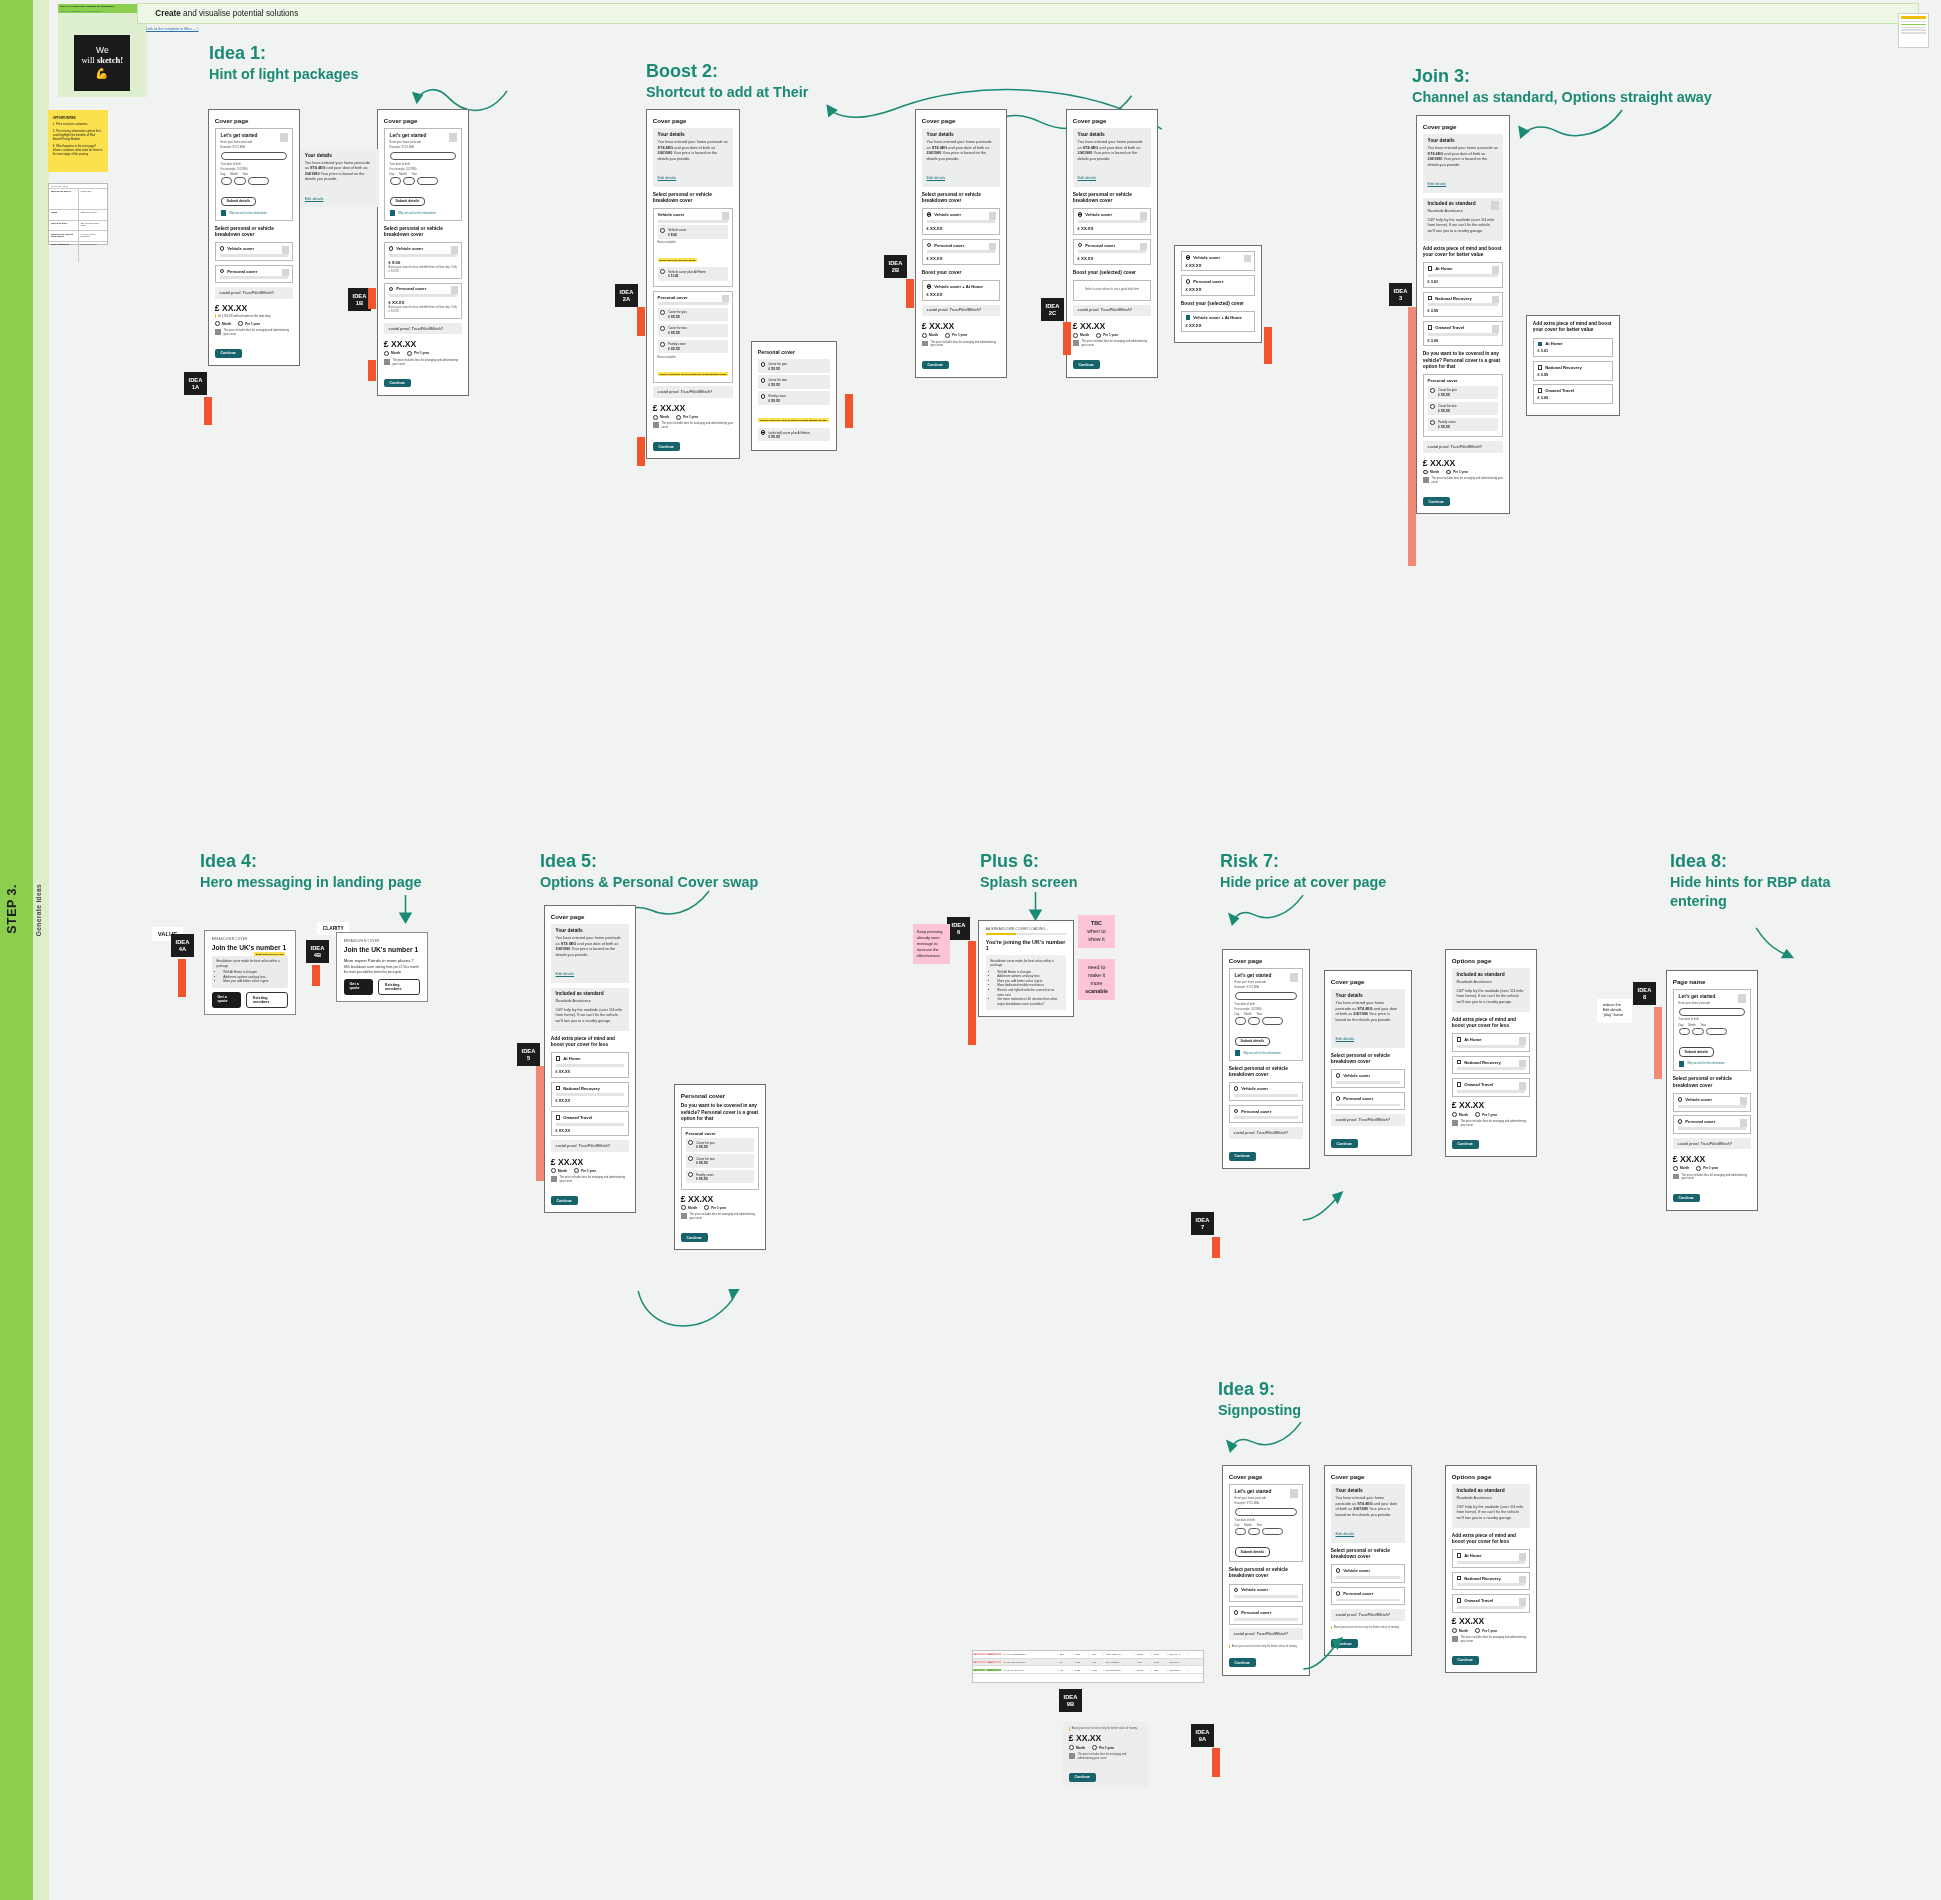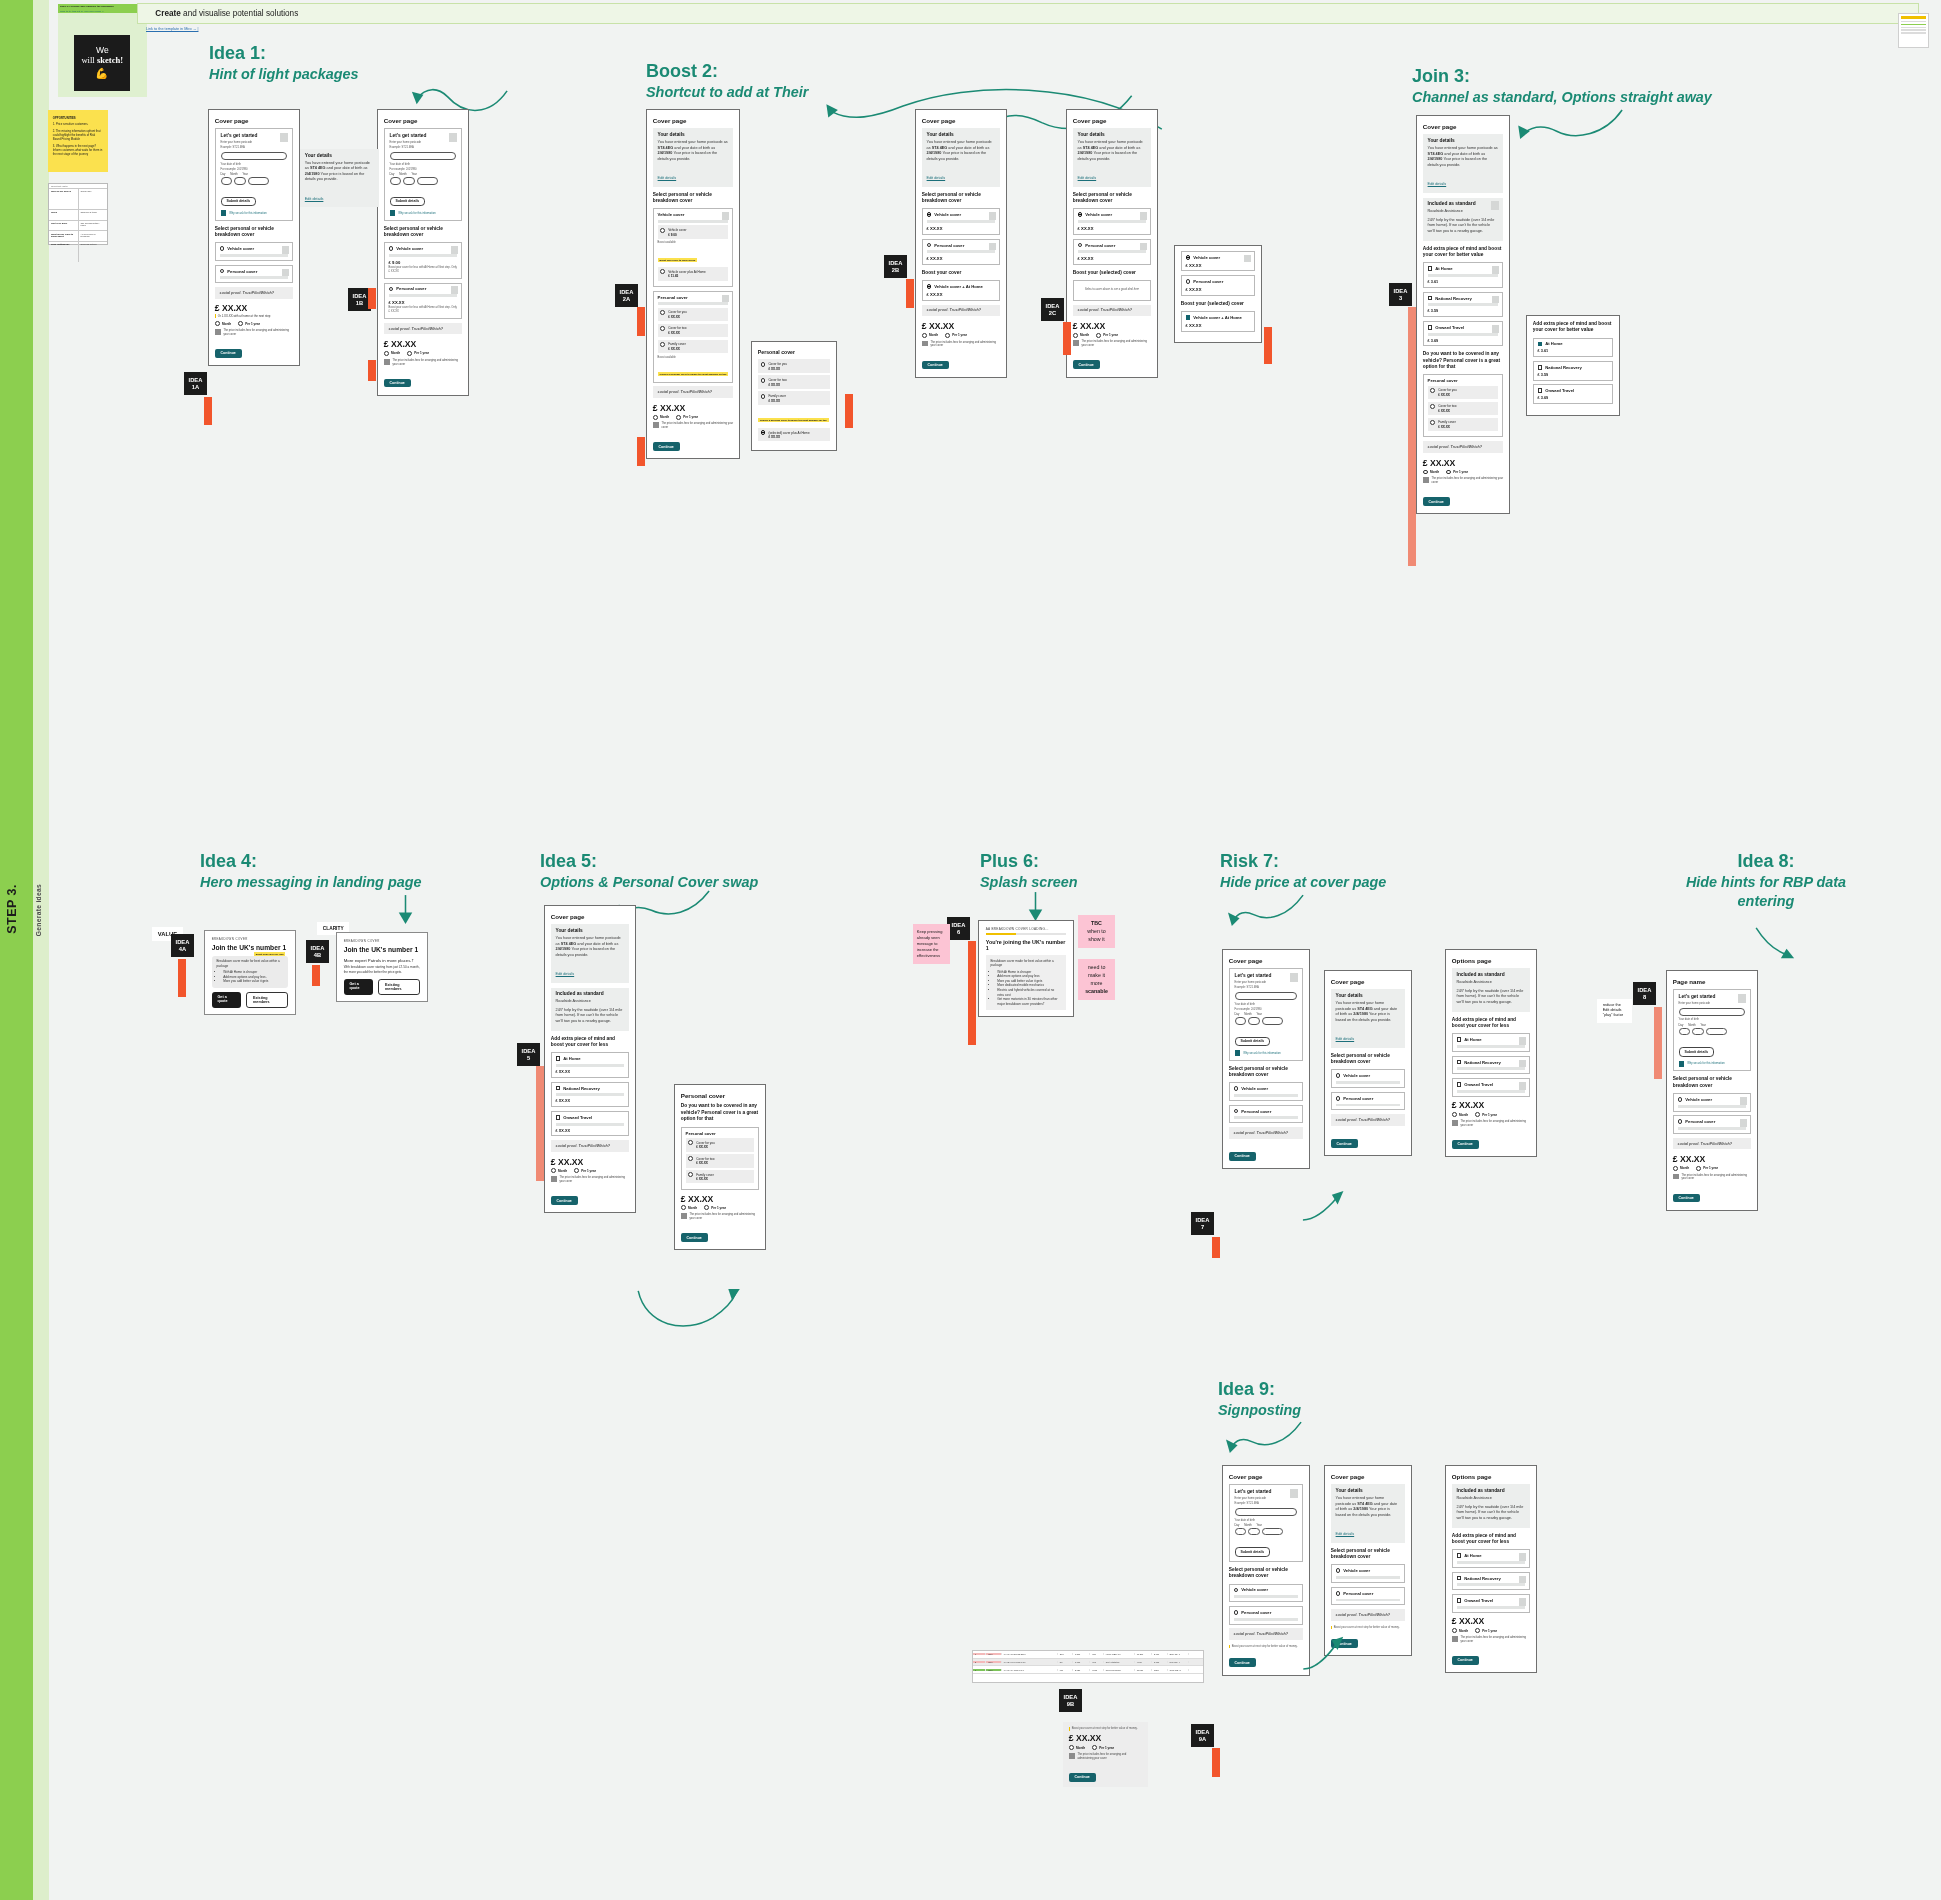--- a/index.html
+++ b/index.html
@@ -53,21 +53,21 @@
   .hdr-link{position:absolute;left:146px;top:27px;font-size:3.8px;color:#2a6fb0;text-decoration:underline;}
 
   .mini-widget{position:absolute;right:13.4px;top:13.4px;width:31px;height:35px;background:#fff;border:0.5px solid #cfcfcf;}
   .mini-widget .mw-bar{height:2.9px;background:#f0c000;margin:1.9px;}
   .mini-widget .mw-line{height:1.3px;background:#dcdcdc;margin:1.5px 1.9px;}
   .mini-widget .mw-line.g{background:#8ccf4f;}
 
   
   .idea-head{position:absolute;color:#1b8a74;font-weight:bold;line-height:1.3;}
   .idea-head .n{font-size:18px;display:block;}
-  .idea-head .s{font-size:14.4px;display:block;font-style:italic;}
+  .idea-head .s{font-size:14.4px;display:block;}
 
   
   .wf{position:absolute;background:#fff;border:1.5px solid #6f6f6f;padding:4.8px 5.8px 6.7px;}
   .wf .title{font-size:6.2px;font-weight:bold;color:#111;margin:1.9px 0 4.8px;}
   .panel{background:#eceeed;padding:3.8px 4.8px;margin-bottom:4.8px;position:relative;}
   .panel.white{background:#fff;border:0.8px solid #b9b9b9;}
   .panel .ph{font-size:4.8px;font-weight:bold;color:#111;margin-bottom:2.9px;}
   .panel .ptxt{font-size:3.8px;color:#333;line-height:1.45;margin:0 0 2.9px;}
   .panel .ptxt b{font-weight:bold;}
   .tiny{font-size:2.7px;color:#555;line-height:1.4;margin:0 0 1.4px;}
@@ -1122,21 +1122,21 @@
     <div class="lb"></div>
       <span>The price includes fees for arranging and administering your cover</span>
   </div>
   <div class="cont">Continue</div>
 </div>
 <svg class="arrow" style="left:1301px;top:1187px;width:54px;height:35px;" viewBox="0 0 56 36">
   <path d="M2 34 C16 34 28 22 38 10"></path>
     <polygon points="44,4 38,18 32,8"></polygon>
 </svg>
 
-<div class="idea-head" style="left:1670px;top:850px;width:192px;text-align:center;">
+<div class="idea-head" style="left:1670px;top:850px;width:192px;">
   <span class="n">Idea 8:</span>
   <span class="s">Hide hints for RBP data entering</span>
 </div>
 <svg class="arrow" style="left:1754px;top:926px;width:48px;height:38px;" viewBox="0 0 50 40">
   <path d="M2 2 C12 18 22 26 34 30"></path>
     <polygon points="42,34 28,34 34,24"></polygon>
 </svg>
 
 <div class="wf" style="left:1666px;top:970px;width:92px;">
   <div class="title">Page name</div>

